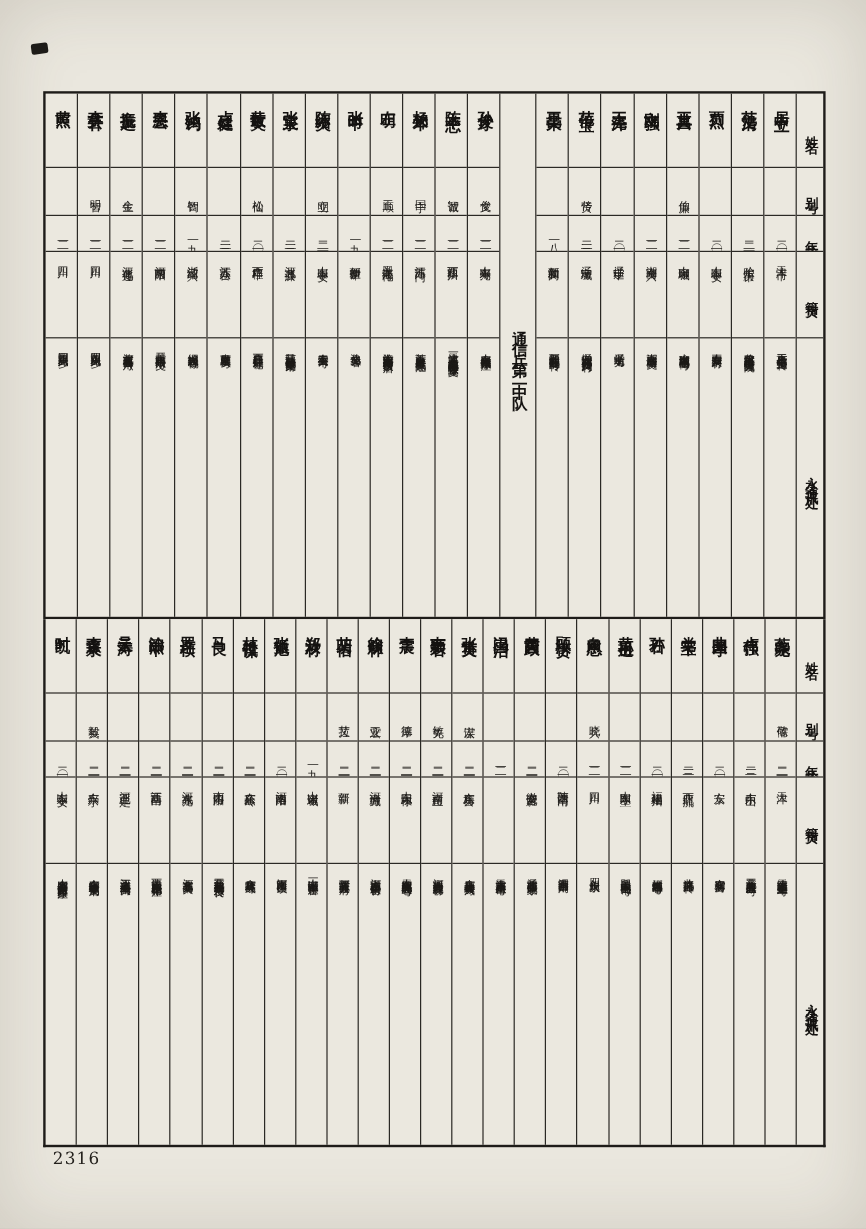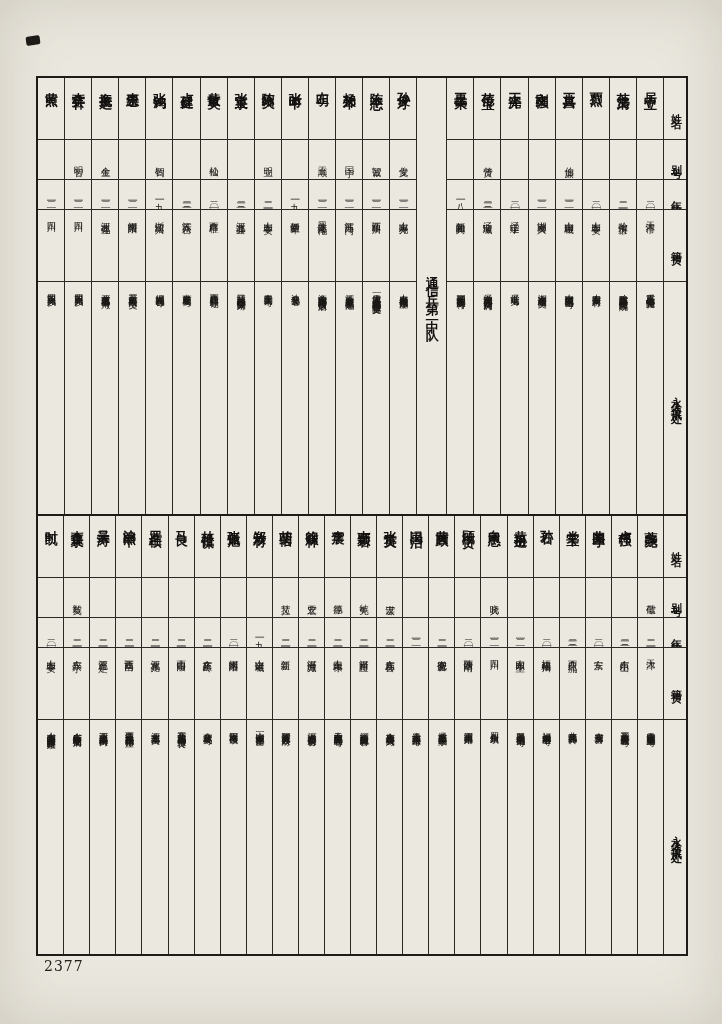--- a/index.html
+++ b/index.html
@@ -918,14 +918,14 @@
           </div>
           <div class="cell r-native">
             <span class="vtxt native-txt">山东泰安</span>
           </div>
           <div class="cell r-address">
             <span class="vtxt addr-txt">山东省泰安县第六区时家庄乡时家庄</span>
           </div>
         </div>
       </div>
   </div>
-  <div class="page-number">2377</div>
+  <div class="page-number">2316</div>
 </div>
 
 </body></html>

